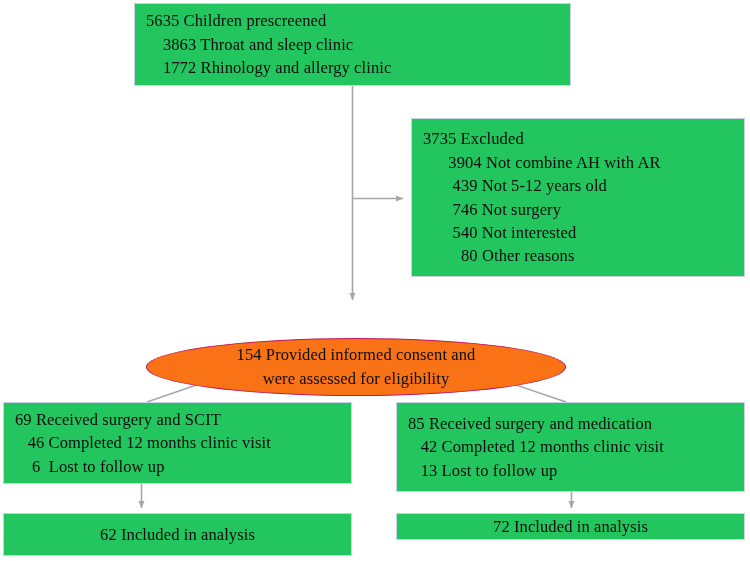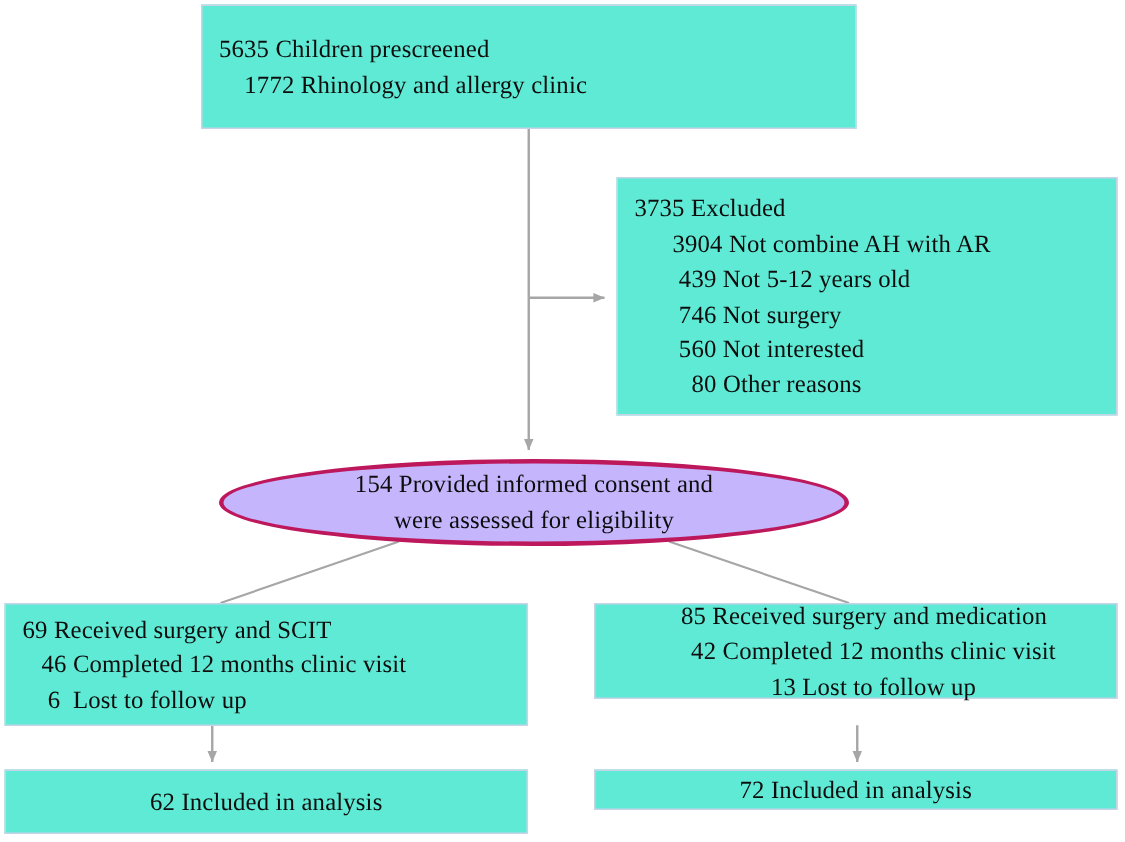--- a/index.html
+++ b/index.html
@@ -25,21 +25,21 @@
   svg.connectors {
     position: absolute;
     left: 0; top: 0;
     width: 750px;
     height: 561px;
     pointer-events: none;
   }
   .node {
     position: absolute;
     box-sizing: border-box;
-    background: #5eead4;
+    background: #22c55e;
     border: 1px solid #c8d3ea;
     z-index: 2;
   }
   .node.box {
     border-radius: 0;
   }
   .node-text {
     font-size: 16.5px;
     line-height: 1.42;
     white-space: pre;
@@ -50,26 +50,27 @@
     left: 0; right: 0; top: 0; bottom: 0;
     display: flex;
     flex-direction: column;
     justify-content: center;
   }
   .pad-left { padding-left: 11px; }
   .center-text { align-items: center; }
   .center-text .node-text { }
   
   .node.ellipse {
-    background: #c4b5fd;
-    border: 3px solid #be185d;
+    background: #f97316;
+    border: 1px solid #be185d;
     border-radius: 50%;
     display: flex;
     align-items: center;
     justify-content: center;
+    margin-top: 32px;
   }
   .node.ellipse .node-text {
     text-align: center;
     line-height: 1.45;
   }
 </style>
 </head>
 <body>
 
 <div id="flow-root">
@@ -90,51 +91,52 @@
     <path d="M446,361 L566,402" stroke="#a6a6a6" stroke-width="1.4" fill="none"></path>
 
     <path d="M141.5,483.5 L141.5,508" stroke="#a6a6a6" stroke-width="1.6" fill="none" marker-end="url(#arrowhead)"></path>
 
     <path d="M571.5,483.5 L571.5,508" stroke="#a6a6a6" stroke-width="1.6" fill="none" marker-end="url(#arrowhead)"></path>
   </svg>
 
   <div class="node box" style="left:134px; top:3px; width:437px; height:83px;">
     <div class="box-inner pad-left">
       <div class="node-text">5635 Children prescreened</div>
+      <div class="node-text">    3863 Throat and sleep clinic</div>
       <div class="node-text">    1772 Rhinology and allergy clinic</div>
     </div>
   </div>
 
   <div class="node box" style="left:411px; top:118px; width:334px; height:159px;">
     <div class="box-inner pad-left">
       <div class="node-text">3735 Excluded</div>
       <div class="node-text">      3904 Not combine AH with AR</div>
       <div class="node-text">       439 Not 5-12 years old</div>
       <div class="node-text">       746 Not surgery</div>
-      <div class="node-text">       560 Not interested</div>
+      <div class="node-text">       540 Not interested</div>
       <div class="node-text">         80 Other reasons</div>
     </div>
   </div>
 
   <div class="node ellipse" style="left:146px; top:306px; width:420px; height:58px;">
     <div>
       <div class="node-text">154 Provided informed consent and</div>
       <div class="node-text">were assessed for eligibility</div>
     </div>
   </div>
 
   <div class="node box" style="left:3px; top:402px; width:349px; height:82px;">
     <div class="box-inner pad-left">
       <div class="node-text">69 Received surgery and SCIT</div>
       <div class="node-text">   46 Completed 12 months clinic visit</div>
       <div class="node-text">    6  Lost to follow up</div>
     </div>
   </div>
 
-  <div class="node box" style="left:396px; top:402px; width:349px; height:64px;text-align:center;">
+  <div class="node box" style="left:396px; top:402px; width:349px; height:90px;">
     <div class="box-inner pad-left">
       <div class="node-text">85 Received surgery and medication</div>
       <div class="node-text">   42 Completed 12 months clinic visit</div>
       <div class="node-text">   13 Lost to follow up</div>
     </div>
   </div>
 
   <div class="node box" style="left:3px; top:513px; width:349px; height:43px;">
     <div class="box-inner center-text">
       <div class="node-text">62 Included in analysis</div>

